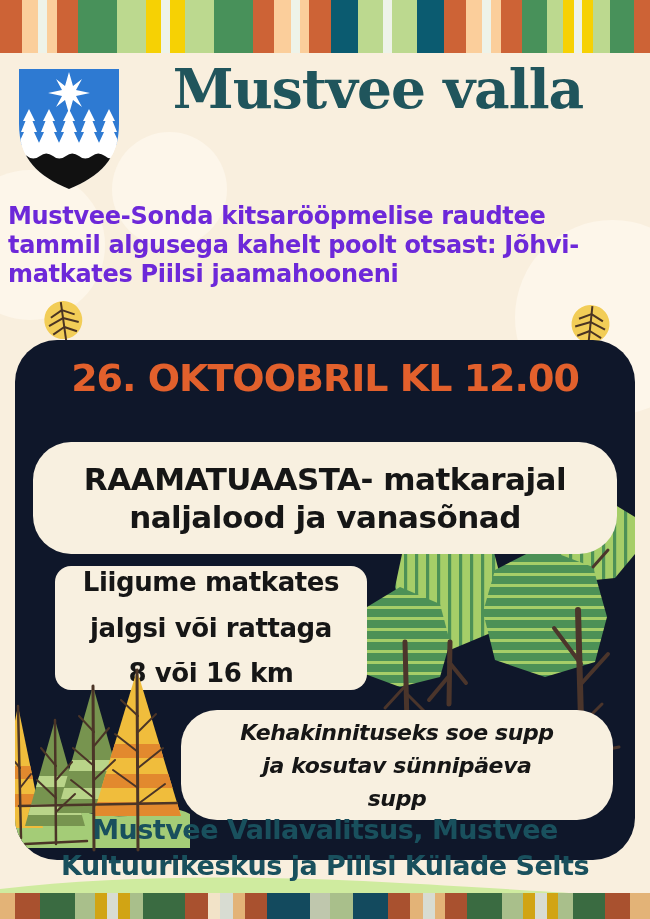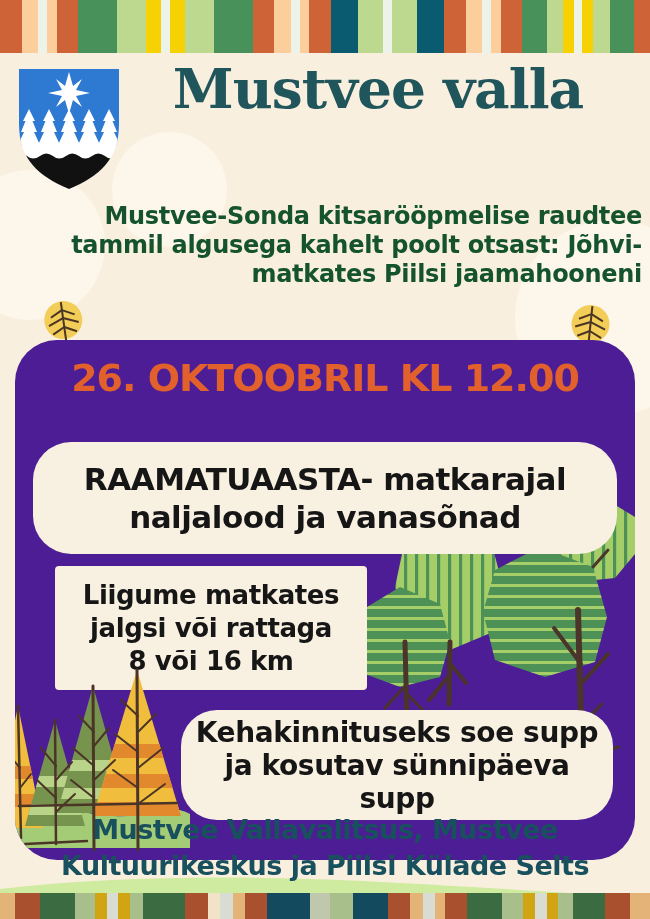--- a/index.html
+++ b/index.html
@@ -17,41 +17,41 @@
   .stripe-bar-top{top:0;height:53px;}
   .stripe-bar-bottom{top:893px;height:26px;}
 
   .coat{position:absolute;left:16px;top:66px;}
 
   .title{position:absolute;left:112px;top:58px;width:532px;text-align:center;
     color:#20555c;font-family:"DejaVu Serif",serif;font-weight:700;}
   .title-l1{font-size:55px;line-height:62px;letter-spacing:-1px;}
   .title-l2{font-size:46px;line-height:56px;letter-spacing:-1px;}
 
-  .subtitle{position:absolute;left:8px;top:202px;width:634px;text-align:right;
-    color:#14532d;font-weight:bold;font-size:24px;line-height:29px;letter-spacing:-0.3px;}
+  .subtitle{position:absolute;left:8px;top:202px;width:634px;text-align:left;
+    color:#6d28d9;font-weight:bold;font-size:24px;line-height:29px;letter-spacing:-0.3px;}
 
   .leaf{position:absolute;}
   .leaf-left{left:42px;top:300px;transform:rotate(-8deg);}
   .leaf-right{left:568px;top:304px;transform:rotate(6deg);}
 
   .panel{position:absolute;left:15px;top:340px;width:620px;height:520px;
-    background:#4c1d95;border-radius:42px;overflow:hidden;}
+    background:#0f172a;border-radius:42px;overflow:hidden;}
 
   .event-date{position:absolute;left:0;top:16px;width:620px;text-align:center;
     color:#e2602c;font-weight:bold;font-size:38px;letter-spacing:-1px;}
 
   .card{position:absolute;background:#f8f0e0;color:#161616;font-weight:bold;
     display:flex;flex-direction:column;justify-content:center;text-align:center;margin-top:28px;}
   .card1{left:18px;top:74px;width:584px;height:112px;border-radius:38px;
     font-size:31px;line-height:38px;letter-spacing:-0.5px;}
-  .card2{left:40px;top:198px;width:312px;height:124px;border-radius:4px;
-    font-size:26px;line-height:33px;letter-spacing:-0.4px;}
+  .card2{left:40px;top:198px;width:312px;height:124px;border-radius:16px;
+    font-size:26px;line-height:33px;letter-spacing:-0.4px;justify-content:space-between;}
   .card3{left:166px;top:342px;width:432px;height:110px;border-radius:36px;
-    font-size:28px;line-height:33px;letter-spacing:-0.4px;}
+    font-size:22px;line-height:33px;letter-spacing:-0.4px;font-style:italic;}
 
   .trees-right{position:absolute;left:330px;top:152px;}
   .trees-left{position:absolute;left:0px;top:308px;}
 
   .organizers{position:absolute;left:5px;top:812px;width:640px;z-index:3;text-align:center;
     color:#19505d;font-weight:bold;font-size:27px;line-height:36px;letter-spacing:-0.5px;}
 
   .swoosh{position:absolute;left:0;top:870px;}
 </style>
 </head>

